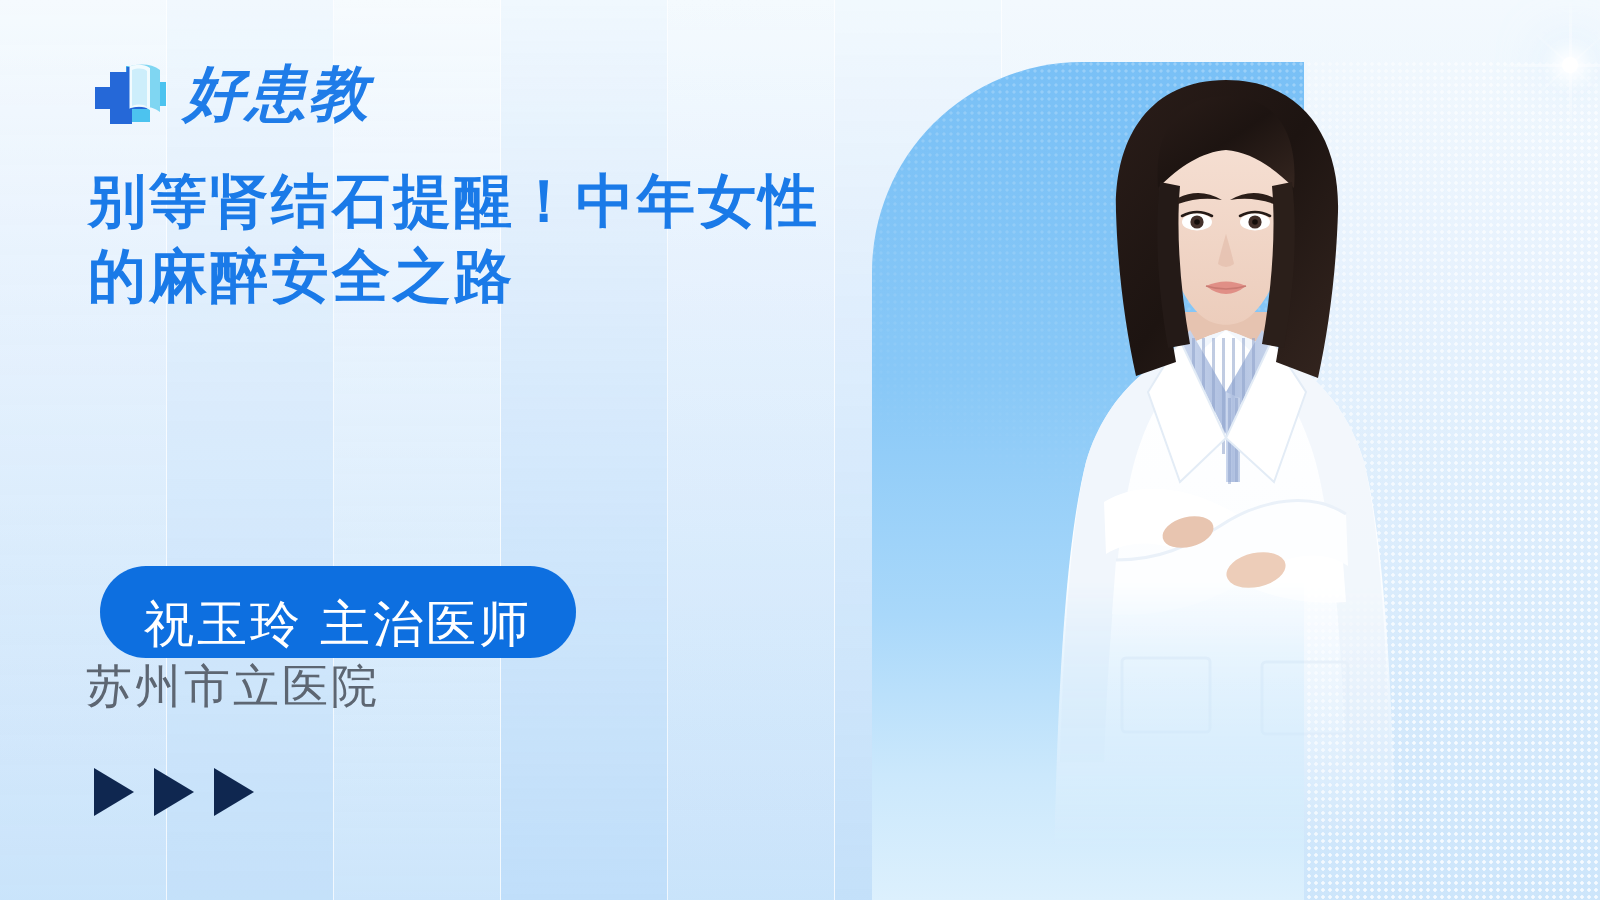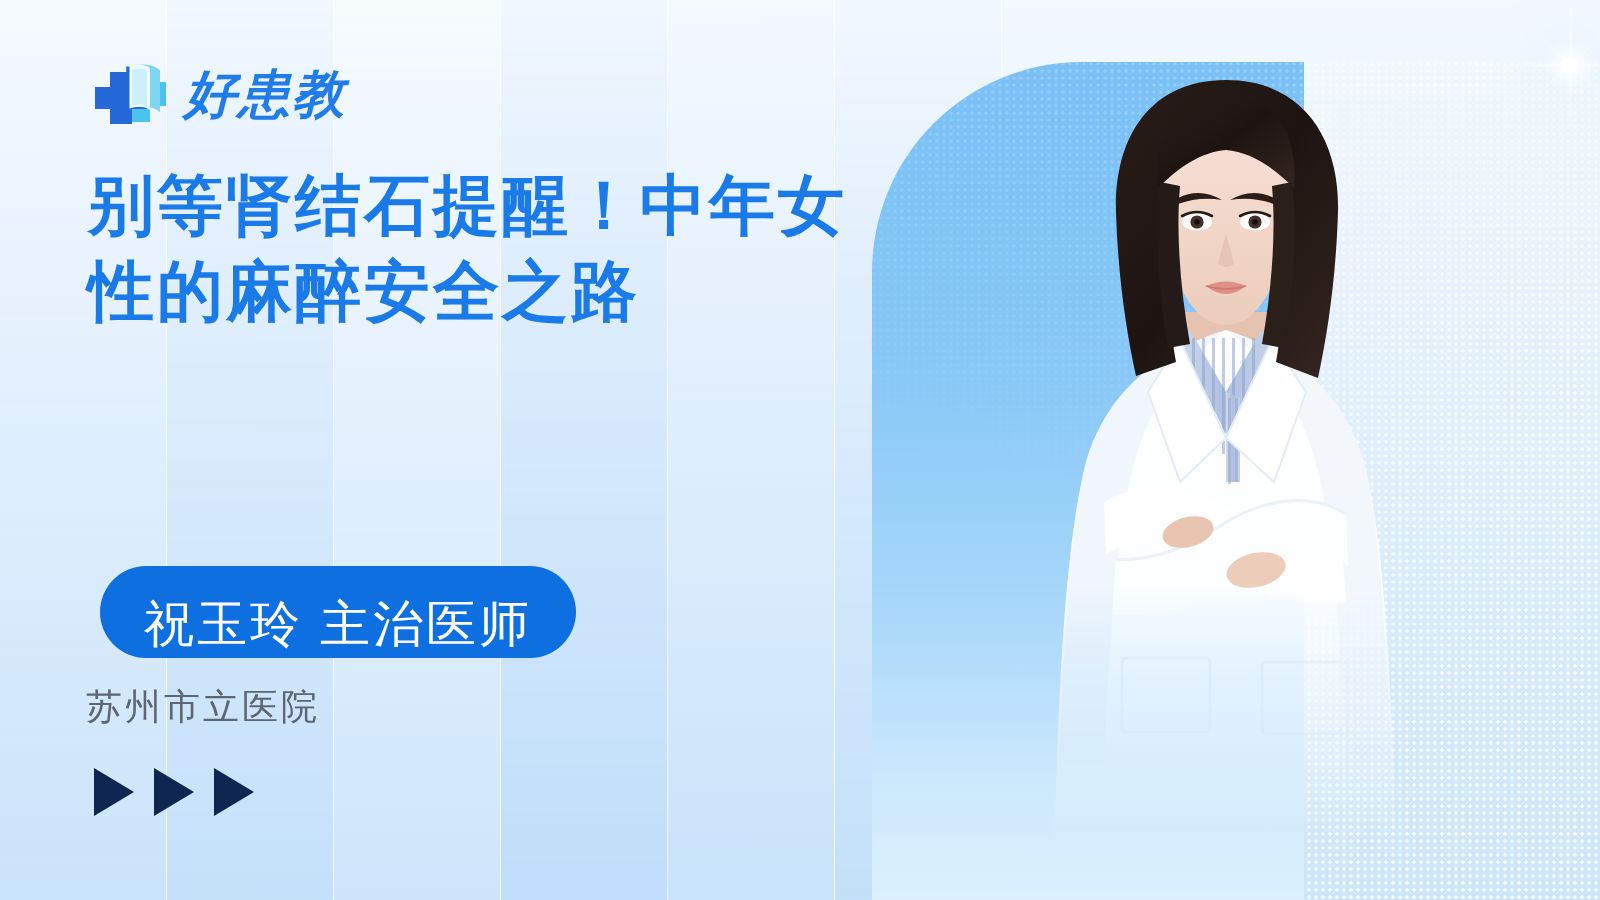--- a/index.html
+++ b/index.html
@@ -89,31 +89,31 @@
   .doctor svg{ display:block; width:100%; height:100%; }
 
   
   .logo{
     position:absolute; left:88px; top:52px;
     display:flex; align-items:center; gap:12px;
   }
   .logo-mark{ width:84px; height:84px; flex:0 0 84px; }
   .logo-mark svg{ display:block; width:100%; height:100%; }
   .logo-text{
-    font-size:52px; font-weight:800; letter-spacing:2px;
+    font-size:60px; font-weight:800; letter-spacing:2px;
     color:#1f7ce8; line-height:1;
     font-style:italic;
     font-family:"Liberation Sans","DejaVu Sans",sans-serif;
   }
 
   
   .headline{
     position:absolute; left:88px; top:163px;
     width:790px;
-    font-size:66px; font-weight:900; line-height:1.3;
+    font-size:58px; font-weight:900; line-height:1.3;
     letter-spacing:3px;
     color:#1a7ae8;
     font-family:"Liberation Sans","DejaVu Sans",sans-serif;
     white-space:pre-wrap;
   }
 
   
   .name-pill{
     position:absolute; left:100px; top:566px;
     height:92px;
@@ -121,22 +121,22 @@
     display:flex; align-items:flex-end;
     background:#0d6fe0;
     border-radius:46px;
     color:#ffffff;
     font-size:50px; font-weight:500; letter-spacing:3px;
     white-space:nowrap;
   }
 
   
   .hospital{
-    position:absolute; left:86px; top:683px;
-    font-size:36px; font-weight:400; letter-spacing:3px;
+    position:absolute; left:86px; top:656px;
+    font-size:46px; font-weight:400; letter-spacing:3px;
     color:#5d6672;
     white-space:nowrap;
   }
 
   
   .arrows{
     position:absolute; left:94px; top:768px;
     display:flex; align-items:center; gap:20px;
   }
   .arrow{

